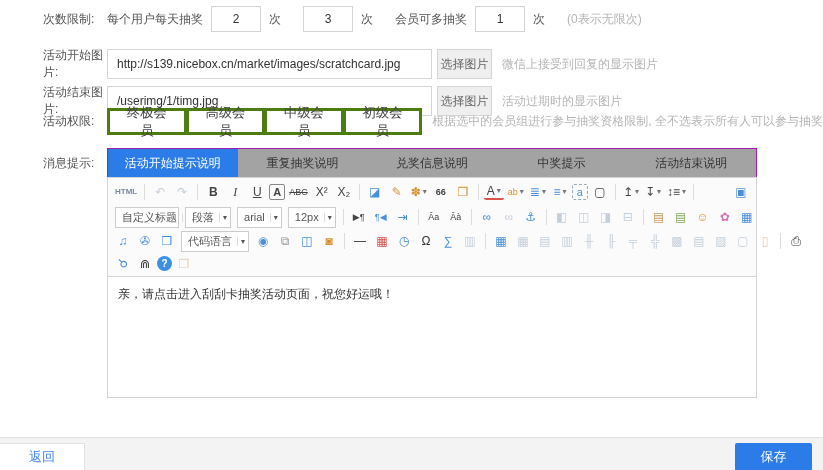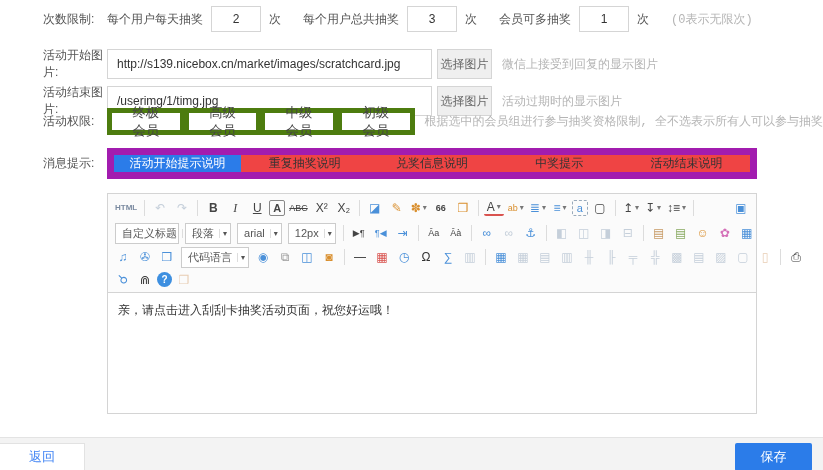--- a/index.html
+++ b/index.html
@@ -7,50 +7,50 @@
   .page {
     position:relative; width:823px; height:470px; background:#fff;
     font-family:"Liberation Sans","DejaVu Sans",sans-serif; font-size:12px; color:#555;
     overflow:hidden;
   }
   .row { position:absolute; left:0; right:0; display:flex; align-items:center; }
   .flabel { width:107px; flex:none; color:#555; font-size:12px;padding-left:43px; }
   .inl-label { color:#555; margin-right:8px; white-space:nowrap; }
   .suffix { margin:0 0 0 8px; }
   .grp { display:flex; align-items:center; margin-right:22px; }
-  .hint { color:#b5b5b5; margin-left:10px; white-space:nowrap;font-family:Liberation Mono, monospace; }
+  .hint { color:#b5b5b5; margin-left:10px; white-space:nowrap; }
   input.num {
     width:50px; height:26px; border:1px solid #d5d5d5; text-align:center;
     font-size:12px; color:#333; font-family:inherit; background:#fff;
   }
   input.txt {
     width:325px; height:30px; border:1px solid #d5d5d5; padding:0 9px;
     font-size:12px; color:#333; font-family:inherit; background:#fff;
   }
   .pick-btn {
     margin-left:5px; width:55px; height:30px; background:#efefef; border:1px solid #d5d5d5;
     color:#666; font-size:12px; font-family:inherit; display:inline-flex;
     align-items:center; justify-content:center; cursor:pointer;
   }
   
   .perm-group { display:flex; }
   .perm-btn {
-    height:27px; padding:0 16px; background:#fff; border:5px solid #4d7c0f; margin-left:-1px;
+    height:27px; padding:0 16px; background:#fff; border:3px solid #4d7c0f; margin-left:-1px;
     display:inline-flex; align-items:center; justify-content:center; color:#444; cursor:pointer;
   }
   .perm-btn:first-child { margin-left:0; }
   
-  .tabbar { width:650px; display:flex; border:7px solid #a21caf; background:#ef4444; height:31px;text-align:right; }
+  .tabbar { width:650px; display:flex; border:1px solid #a21caf; background:#a3a3a3; height:31px;text-align:right; }
   .tab {
     flex:1; display:flex; align-items:center; justify-content:center;
     color:#333; cursor:pointer; height:100%;
   }
   .tab.active { background:#2b7ce9; color:#fff; }
   
-  .editor { position:absolute; left:107px; top:193px; width:650px; height:221px;
+  .editor { position:absolute; left:107px; top:177px; width:650px; height:221px;
     border:1px solid #d4d4d4; display:flex; flex-direction:column; background:#fff; }
   .toolbar { background:#fbfbfb; border-bottom:1px solid #d4d4d4; padding:1px 4px 2px 4px; }
   .tb-row { display:flex; align-items:center; height:24px; }
   .tb-row.r1 { height:26px; }
   .tb-row.r4 { height:21px; }
   .tb-i {
     min-width:20px; height:19px; display:inline-flex; align-items:center; justify-content:center;
     font-size:12px; color:#444; border-radius:2px; padding:0 2px; margin:0 1px; cursor:pointer;
     line-height:1; white-space:nowrap;
   }
@@ -105,21 +105,20 @@
 <div class="page">
 
   <div class="row" style="top:6px;">
     <span class="flabel">次数限制:</span>
     <span class="grp">
       <span class="inl-label">每个用户每天抽奖</span>
       <input class="num" value="2" style="">
       <span class="inl-label suffix">次</span>
     </span>
     <span class="grp">
-      <span class="inl-label">每个用户总共抽奖</span>
       <input class="num" value="3" style="">
       <span class="inl-label suffix">次</span>
     </span>
     <span class="grp">
       <span class="inl-label">会员可多抽奖</span>
       <input class="num" value="1" style="">
       <span class="inl-label suffix">次</span>
     </span>
     <span class="hint" style="margin-left:0;">(0表示无限次)</span>
   </div>

